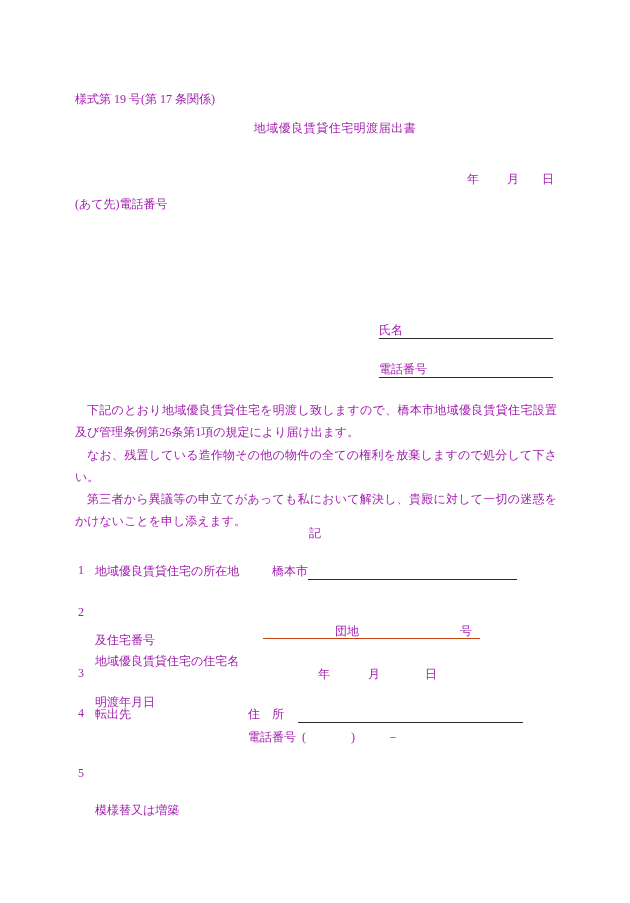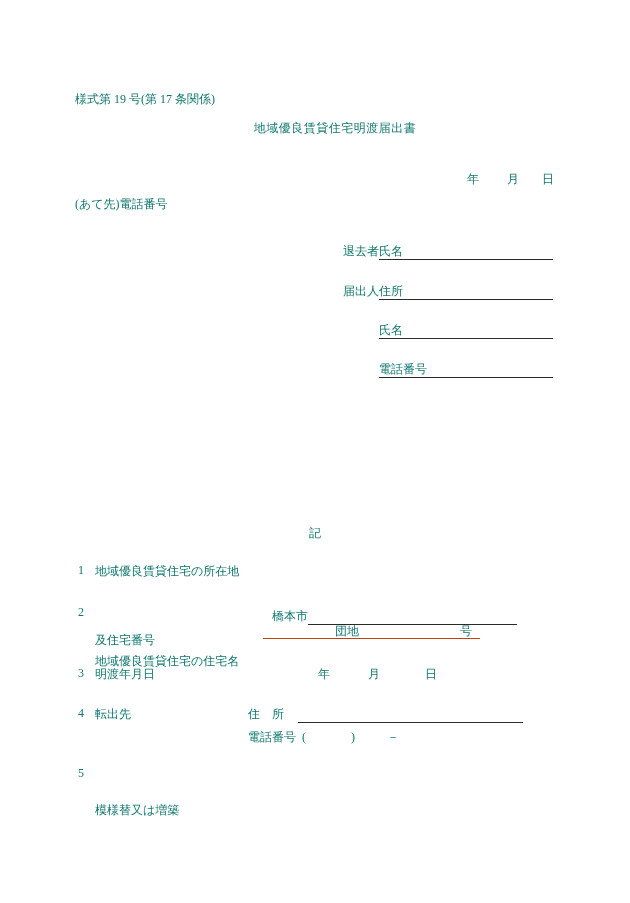--- a/index.html
+++ b/index.html
@@ -2,21 +2,21 @@
 <html><head>
 <meta charset="utf-8">
 <style>
   html,body{margin:0;padding:0;background:#ffffff;}
   .page{
     position:relative;
     width:630px;
     height:903px;
     background:#ffffff;
     font-family:"Liberation Serif","DejaVu Serif",serif;
-    color:#0f766e;
+    color:#a21caf;
     font-size:12px;
     overflow:hidden;
   }
   .abs{position:absolute;white-space:nowrap;}
   .ul-box{
     display:inline-block;
     border-bottom:1px solid #2a2a2a;
     vertical-align:bottom;
     height:16px;
     line-height:16px;
@@ -66,58 +66,57 @@
   <div class="doc-title">地域優良賃貸住宅明渡届出書</div>
 
   <div>
     <span class="abs" style="left:467px;top:171px;">年</span>
     <span class="abs" style="left:507px;top:171px;">月</span>
     <span class="abs" style="left:542px;top:171px;">日</span>
   </div>
 
   <div class="abs" style="left:75px;top:196px;">(あて先)電話番号</div>
 
-  <div class="abs" style="left:343px;top:243px;">
-    <span>退去者</span><span class="ul-box" style="width:174px;"><span>氏名</span></span>
-  </div>
 
-  <div class="abs" style="left:343px;top:283px;">
-    <span>届出人</span><span class="ul-box" style="width:174px;"><span>住所</span></span>
-  </div>
 
   <div class="abs" style="left:379px;top:322px;">
     <span class="ul-box" style="width:174px;"><span>氏名</span></span>
   </div>
 
   <div class="abs" style="left:379px;top:361px;">
     <span class="ul-box" style="width:174px;"><span>電話番号</span></span>
   </div>
 
+  <div class="body-text">
+    <p>下記のとおり地域優良賃貸住宅を明渡し致しますので、橋本市地域優良賃貸住宅設置及び管理条例第26条第1項の規定により届け出ます。</p>
+    <p>なお、残置している造作物その他の物件の全ての権利を放棄しますので処分して下さい。</p>
+    <p>第三者から異議等の申立てがあっても私において解決し、貴殿に対して一切の迷惑をかけないことを申し添えます。</p>
+  </div>
 
   <div class="ki-marker">記</div>
 
   <div>
     <span class="abs" style="left:78px;top:563px;">1</span>
     <span class="abs" style="left:95px;top:563px;">地域優良賃貸住宅の所在地</span>
-    <span class="abs" style="left:272px;top:563px;margin-top:45px;"><span>橋本市</span><span class="blank-line" style="width:209px;"></span></span>
+    <span class="abs" style="left:272px;top:563px;"><span>橋本市</span><span class="blank-line" style="width:209px;"></span></span>
   </div>
 
   <div>
     <span class="abs" style="left:78px;top:605px;">2</span>
     <span class="abs" style="left:95px;top:605px;margin-top:48px;">地域優良賃貸住宅の住宅名</span>
     <span class="abs" style="left:95px;top:632px;">及住宅番号</span>
     <span class="danchi-line">
       <span style="left:72px;">団地</span>
       <span style="left:197px;">号</span>
     </span>
   </div>
 
   <div>
     <span class="abs" style="left:78px;top:666px;">3</span>
-    <span class="abs" style="left:95px;top:666px;">明渡年月日</span>
+    <span class="abs" style="left:95px;top:694px;">明渡年月日</span>
     <span class="abs" style="left:318px;top:666px;">年</span>
     <span class="abs" style="left:368px;top:666px;">月</span>
     <span class="abs" style="left:425px;top:666px;">日</span>
   </div>
 
   <div>
     <span class="abs" style="left:78px;top:706px;">4</span>
     <span class="abs" style="left:95px;top:706px;">転出先</span>
     <span class="abs" style="left:248px;top:706px;font-family:Liberation Mono, monospace;"><span>住　所</span><span class="blank-line" style="width:225px;margin-left:14px;"></span></span>
     <span class="abs" style="left:248px;top:729px;"><span>電話番号</span><span style="margin-left:6px;">(</span><span style="margin-left:45px;">)</span><span style="margin-left:32px;">－</span></span>

